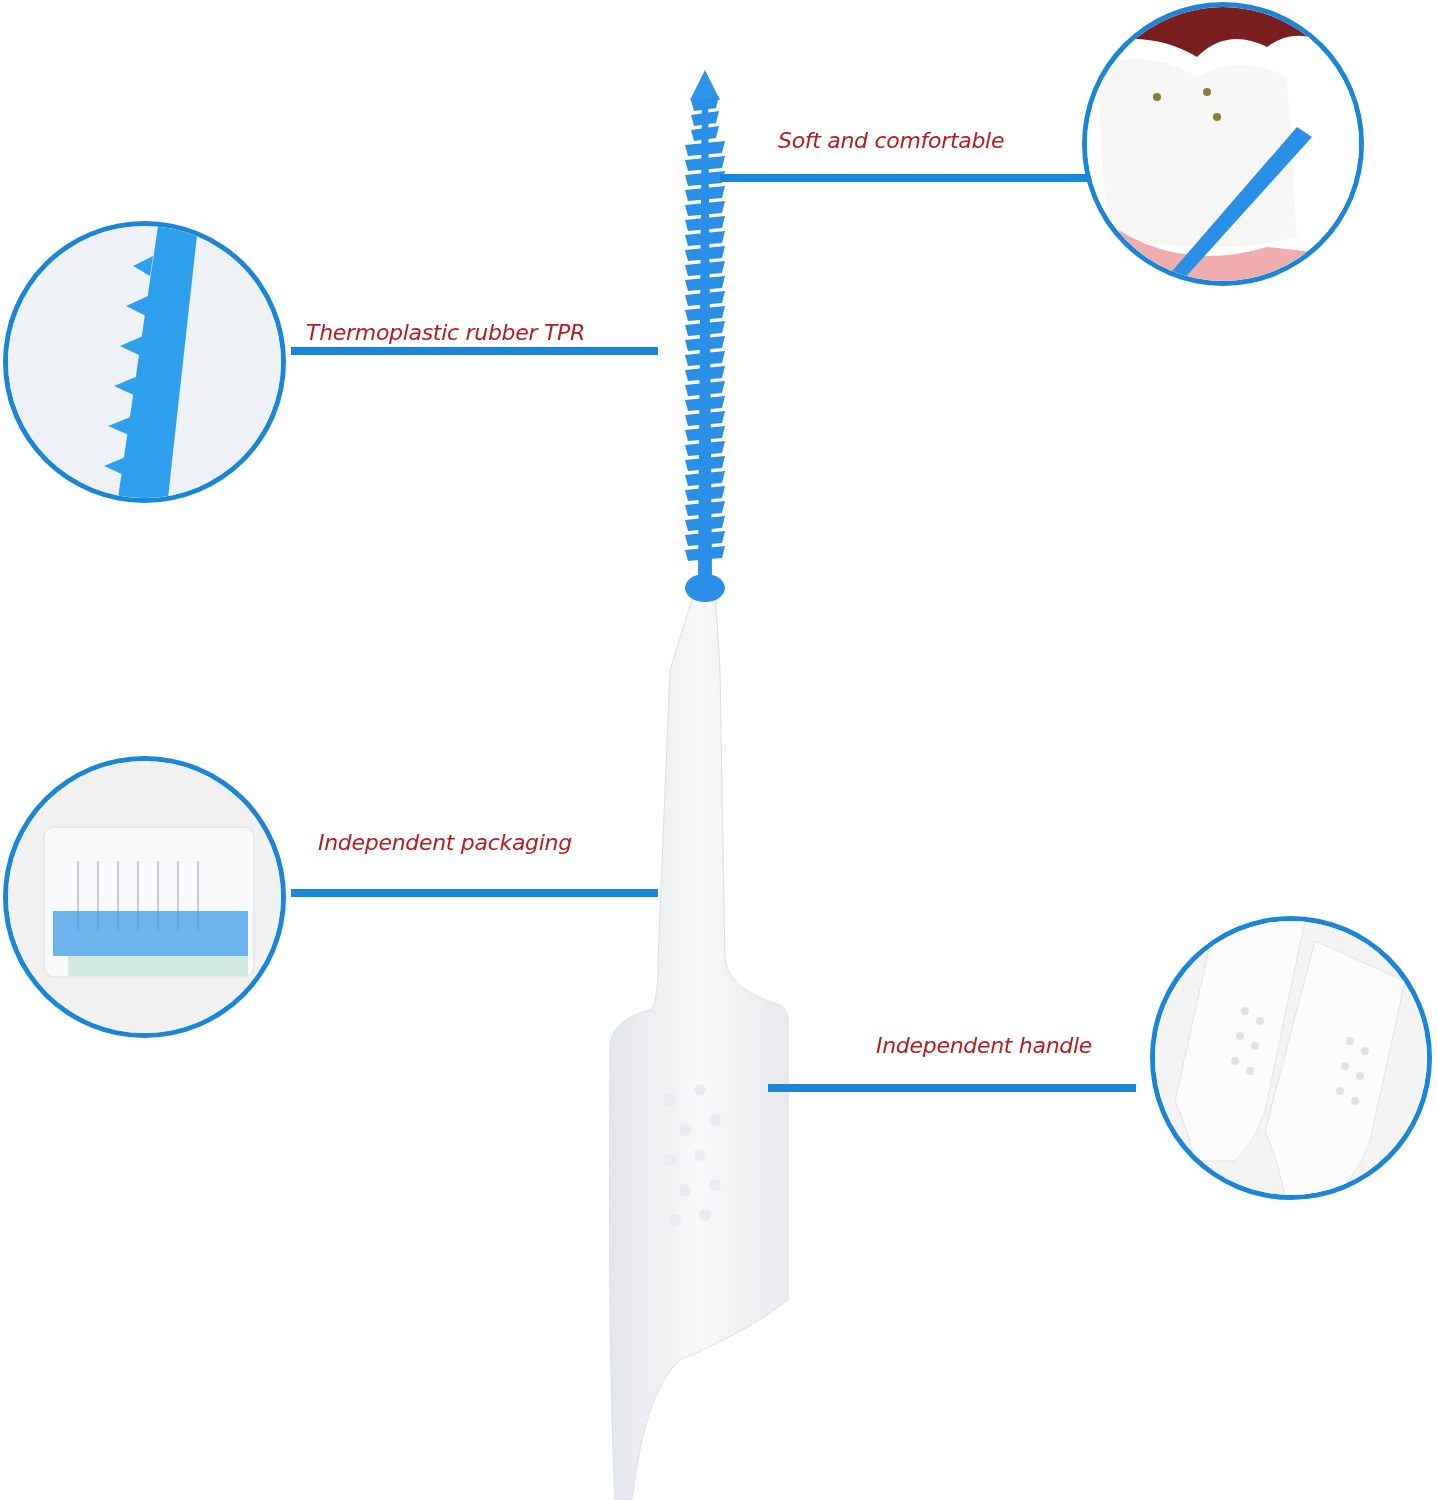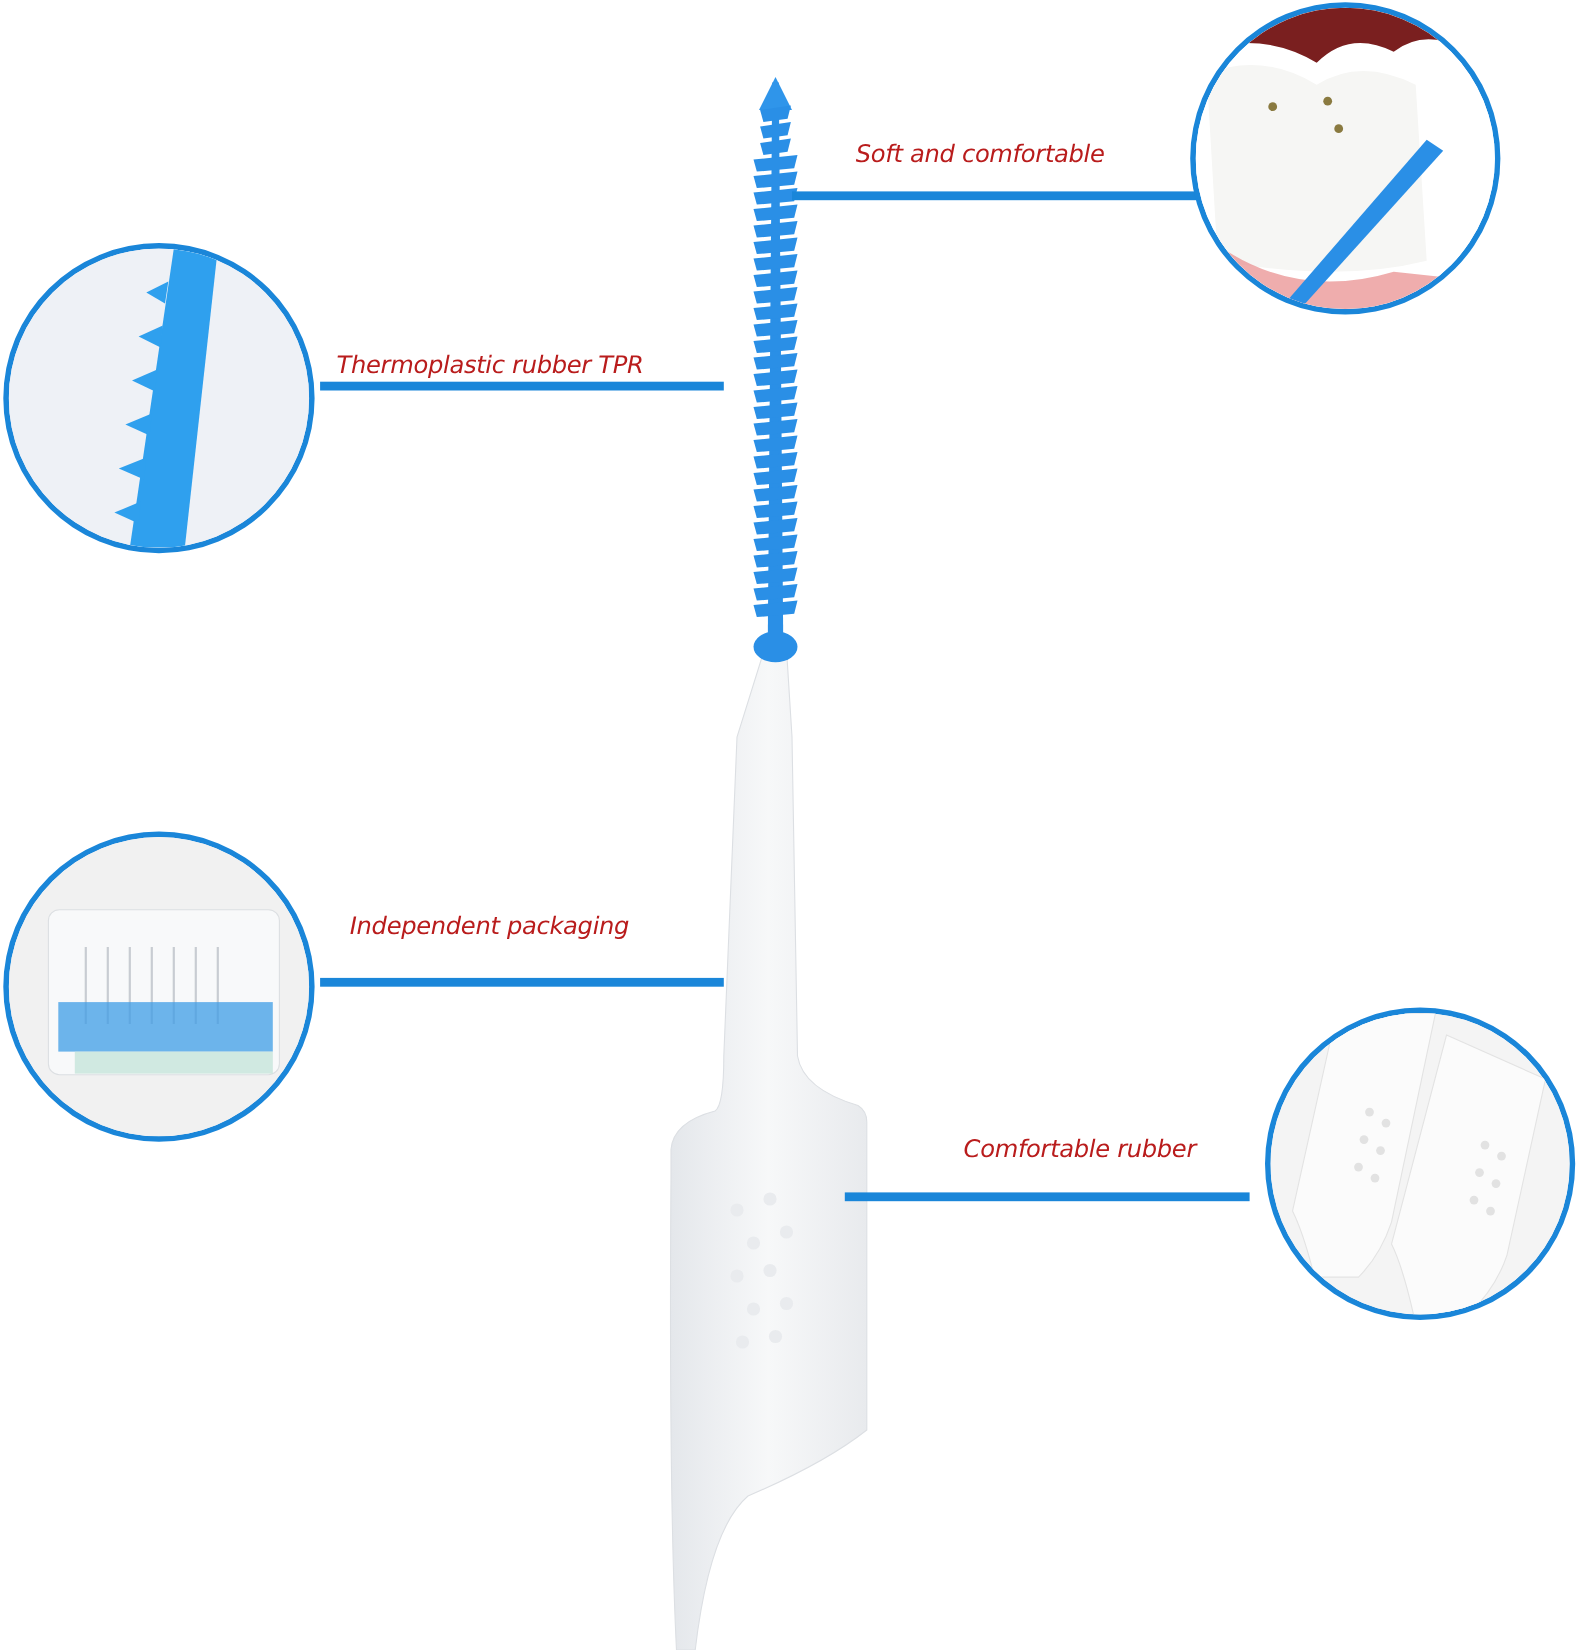--- a/index.html
+++ b/index.html
@@ -131,21 +131,21 @@
         <line x1="170" y1="100" x2="170" y2="170"></line>
       <line x1="190" y1="100" x2="190" y2="170"></line>
     </g>
     <rect x="45" y="150" width="195" height="45" fill="#3e9ce6" opacity="0.75"></rect>
     <rect x="60" y="195" width="180" height="20" fill="#bfe3d6" opacity="0.7"></rect>
   </svg>
 </div>
 <div class="label" style="left:318px; top:830px;">Independent packaging</div>
 <div class="leader" style="left:291px; top:889px; width:367px;"></div>
 
-<div class="label" style="left:876px; top:1033px;">Comfortable rubber</div>
+<div class="label" style="left:876px; top:1033px;">Independent handle</div>
 <div class="leader" style="left:768px; top:1084px; width:368px;"></div>
 <div class="bubble" style="left:1150px; top:916px; width:282px; height:284px; background:#f5f5f5;">
   <svg width="272" height="274" viewBox="0 0 272 274">
     <rect width="272" height="274" fill="#f4f4f4"></rect>
     <path d="M60 0 L150 0 L110 190 Q100 220 80 240 L40 240 Q30 200 20 180 Z" fill="#fbfbfb" stroke="#e3e3e3"></path>
     <path d="M160 20 L250 60 L215 220 Q205 250 180 274 L130 274 Q120 230 110 210 Z" fill="#fbfbfb" stroke="#e3e3e3"></path>
     <g fill="#e2e2e2">
       <circle cx="90" cy="90" r="4"></circle>
         <circle cx="105" cy="100" r="4"></circle>
         <circle cx="85" cy="115" r="4"></circle>

